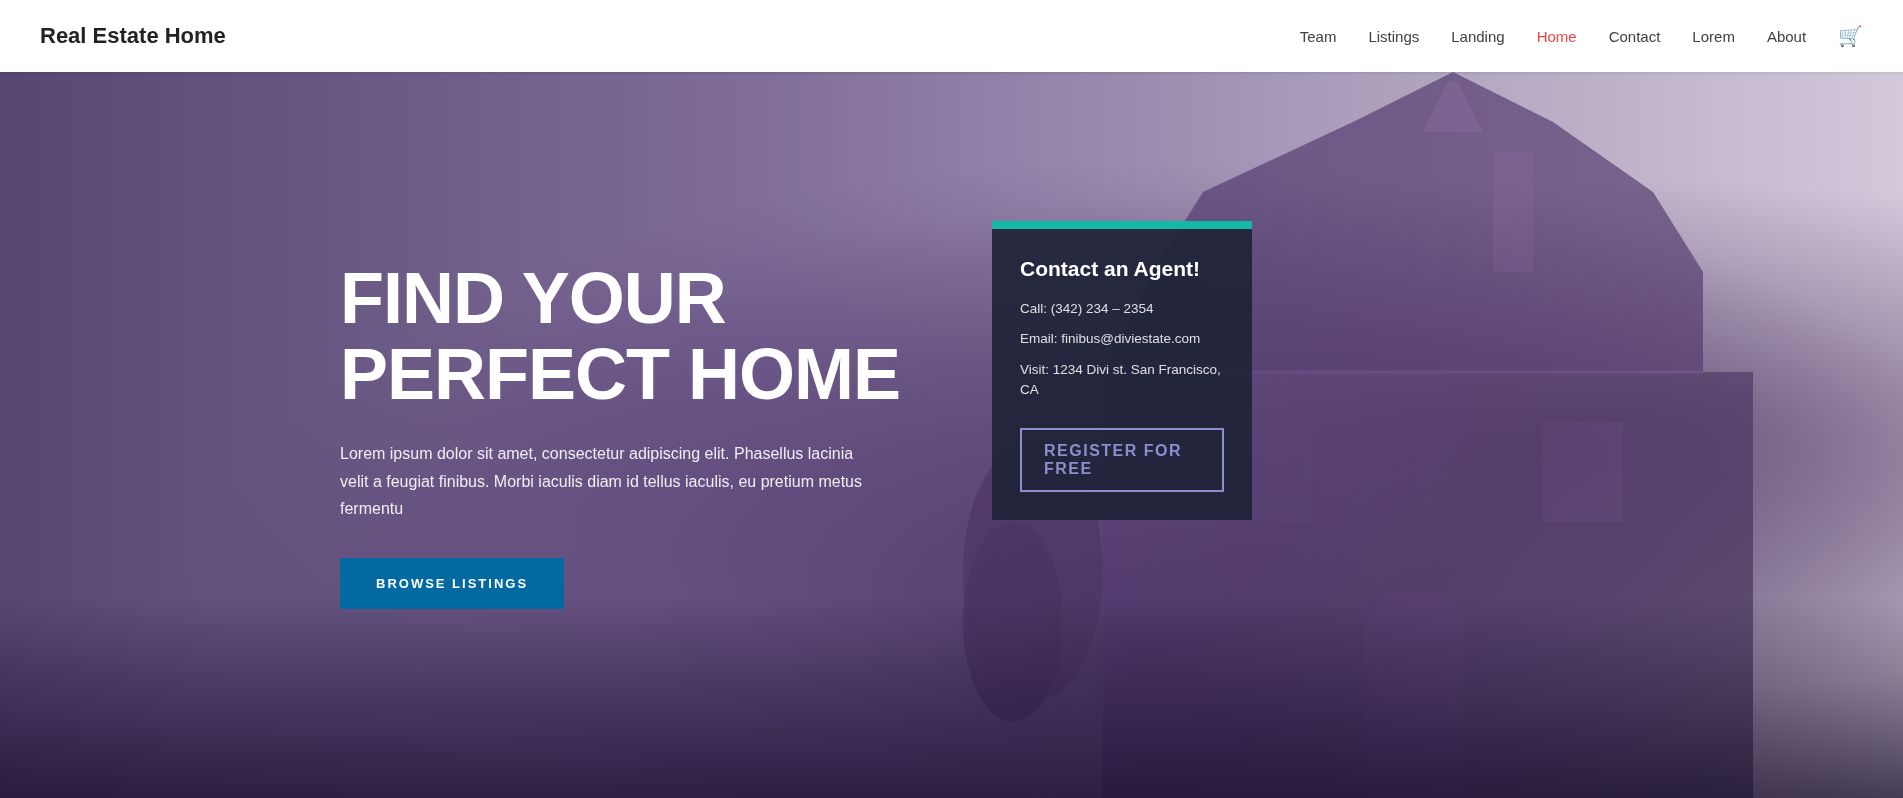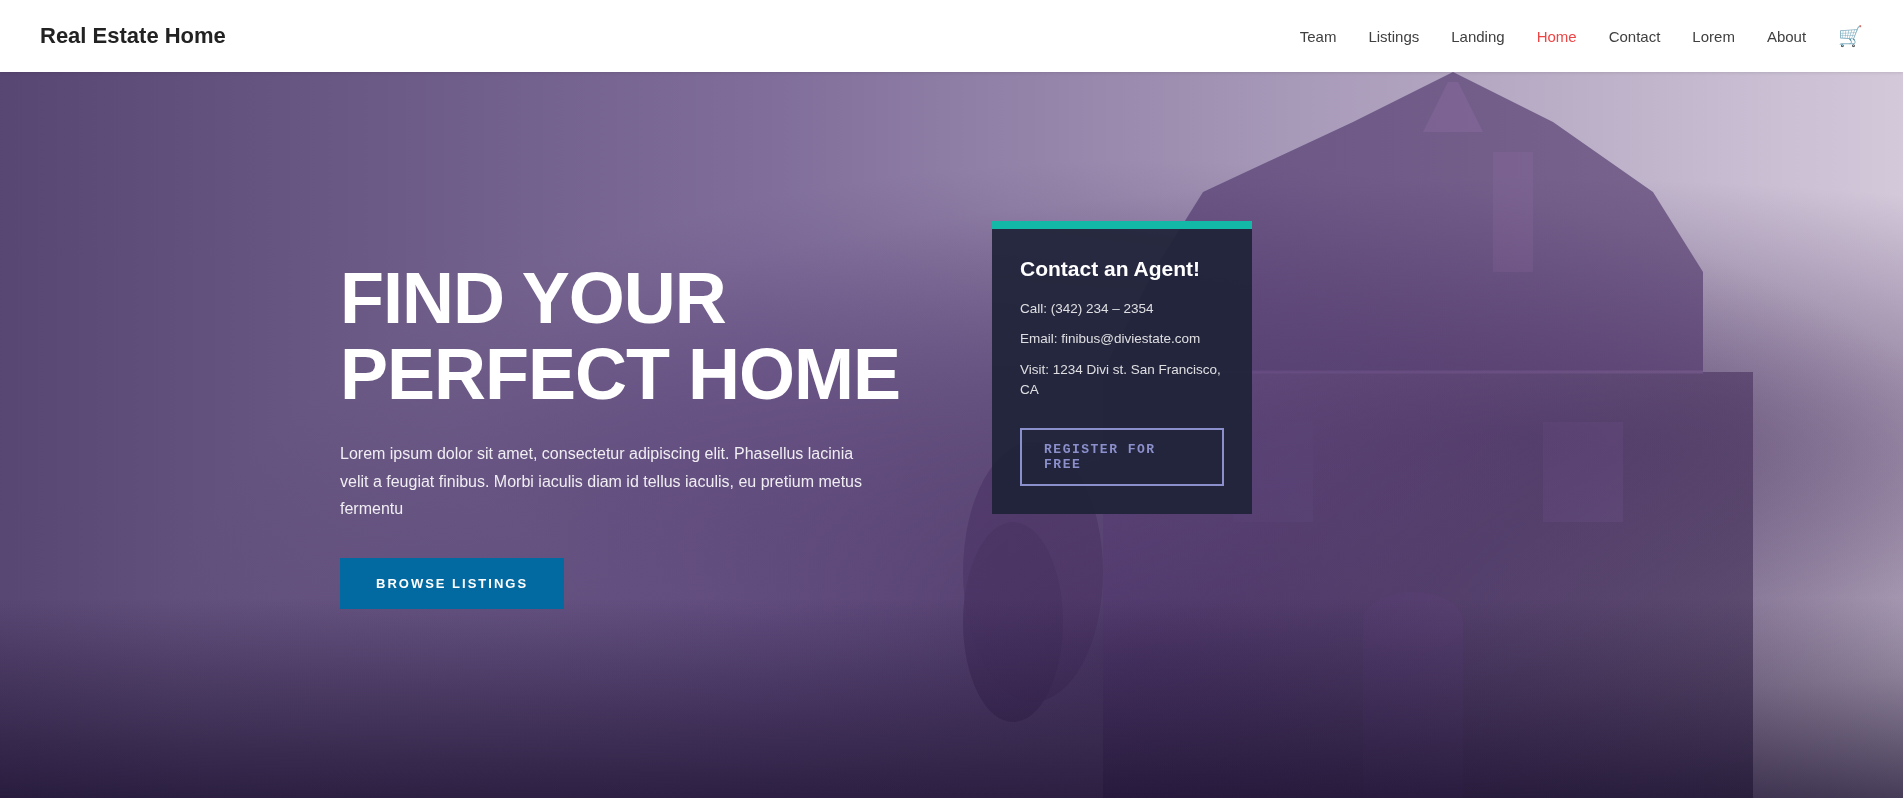--- a/index.html
+++ b/index.html
@@ -188,22 +188,22 @@
 
     .contact-info-line span.value {
       font-weight: 400;
     }
 
     .register-btn {
       display: inline-block;
       margin-top: 18px;
       background: transparent;
       color: #8b8fcc;
-      font-family: Liberation Mono, monospace;
-      font-size: 13px;
+      font-family: Liberation Sans, sans-serif;
+      font-size: 16px;
       font-weight: 700;
       letter-spacing: 1.5px;
       text-transform: uppercase;
       padding: 12px 22px;
       border: 2px solid #8b8fcc;
       cursor: pointer;
       text-decoration: none;
     }
   </style>
 </head>

